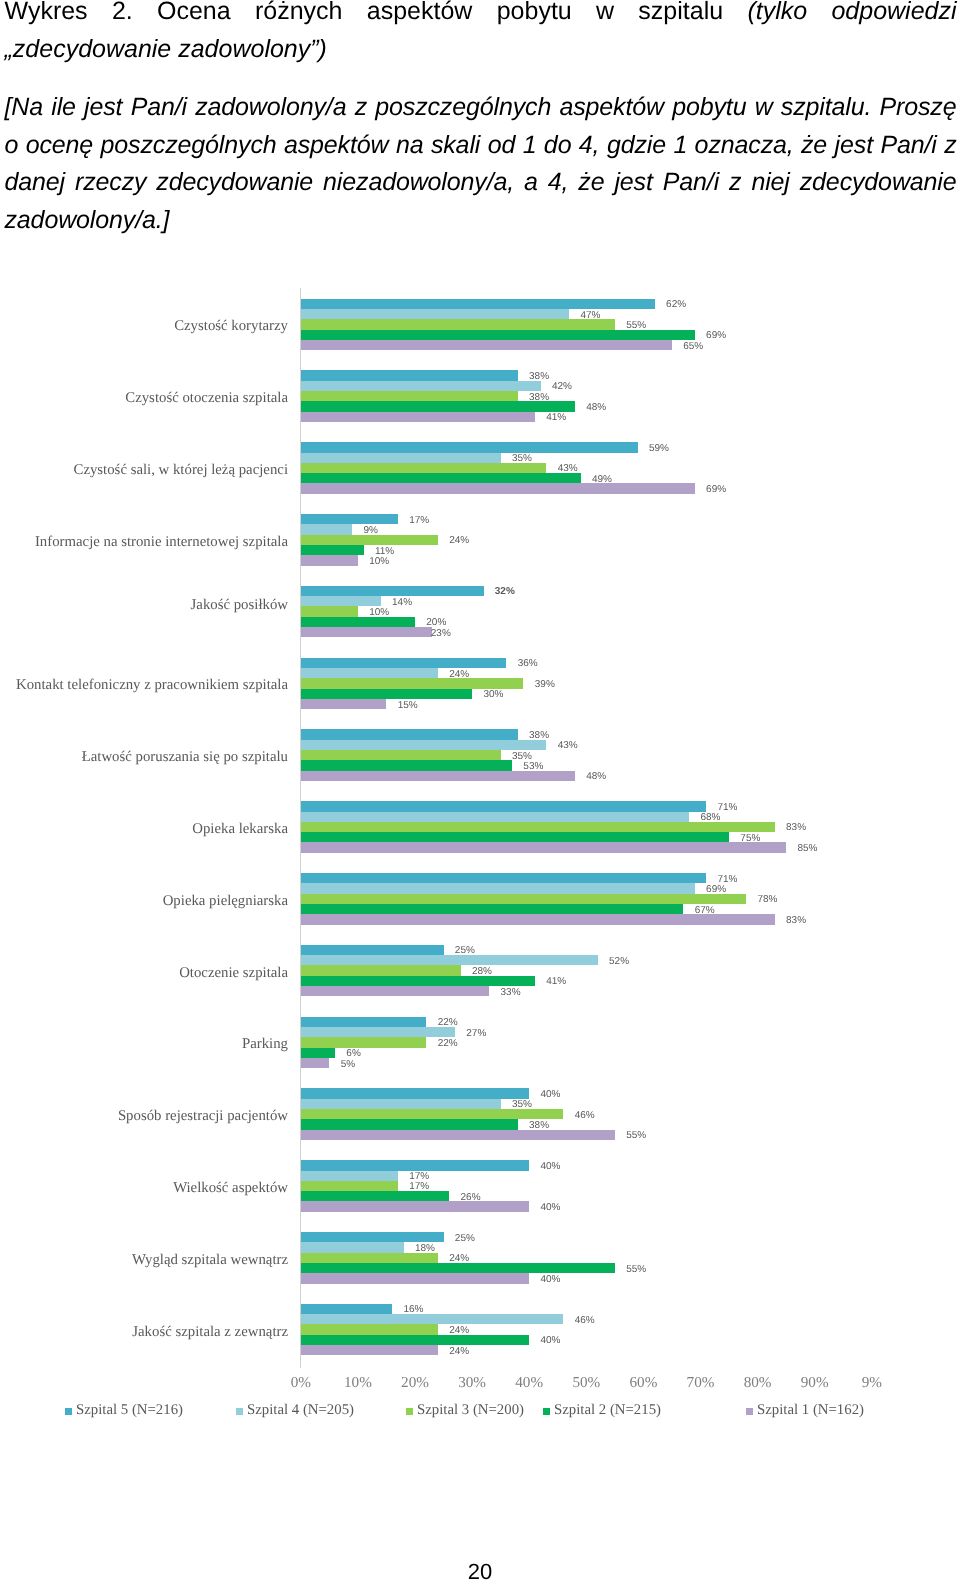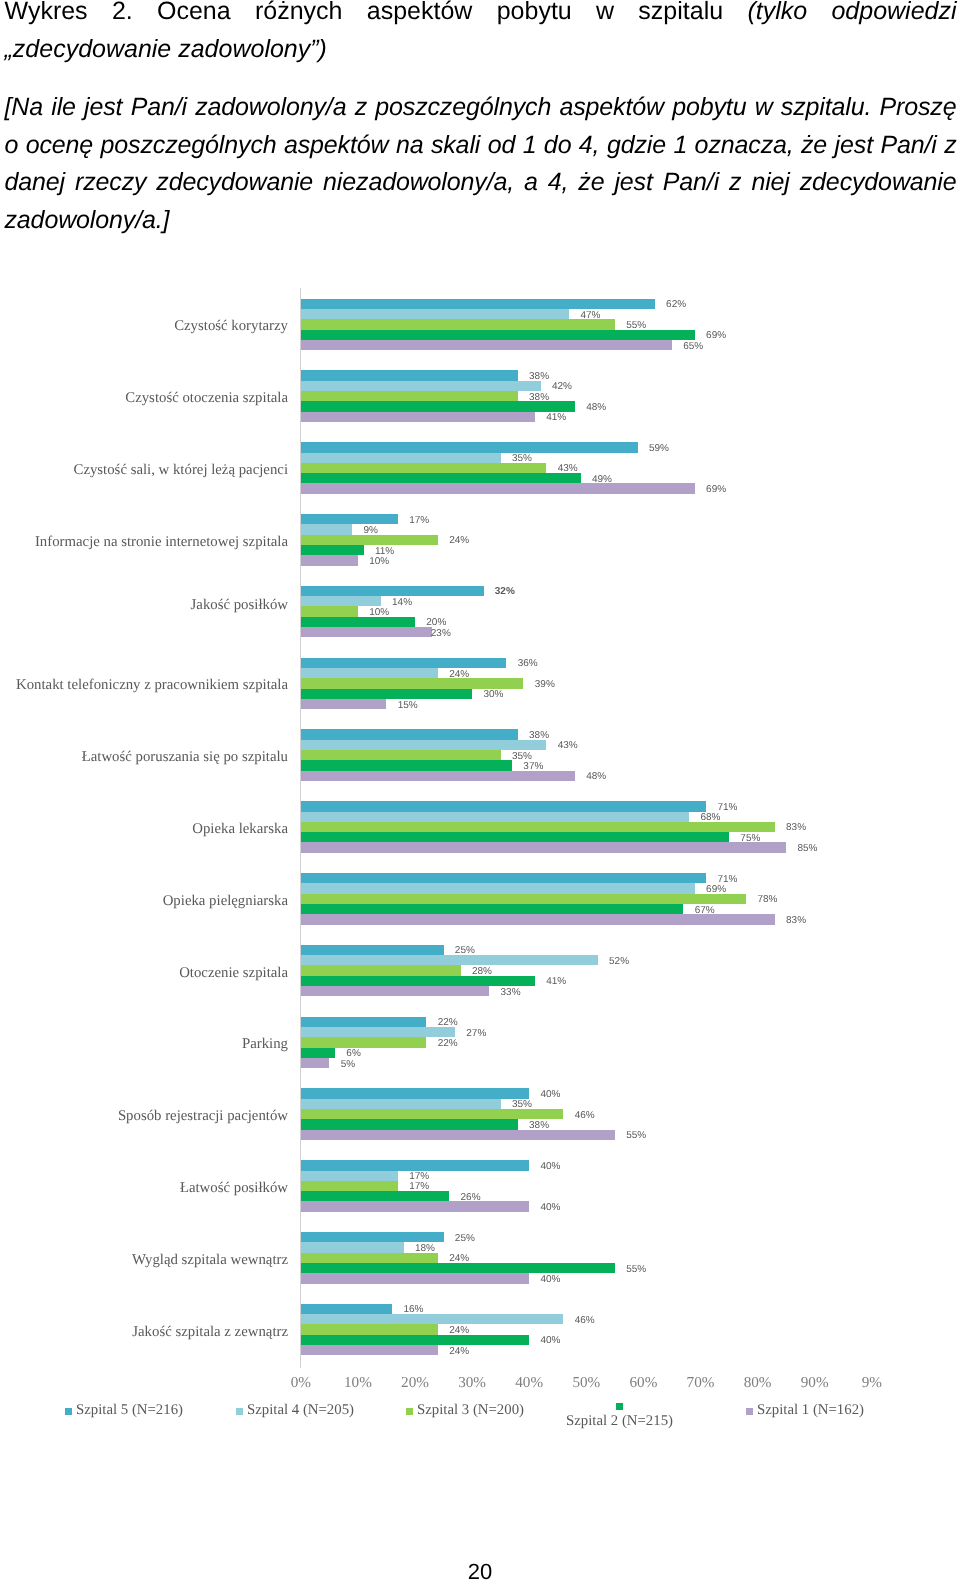--- a/index.html
+++ b/index.html
@@ -129,21 +129,21 @@
         </div>
         <div class="grp" style="top: 451.4px;">
           <div class="cat" style="top: 18.9px;">Łatwość poruszania się po szpitalu</div>
           <div class="bar" style="top: 0px; width: 216.98px; background: rgb(68, 174, 201);"></div>
           <div class="val" style="left: 228.28px; top: -0.34px;">38%</div>
           <div class="bar" style="top: 10.32px; width: 245.53px; background: rgb(146, 205, 220);"></div>
           <div class="val" style="left: 256.83px; top: 9.98px;">43%</div>
           <div class="bar" style="top: 20.64px; width: 199.85px; background: rgb(146, 208, 80);"></div>
           <div class="val" style="left: 211.15px; top: 20.3px;">35%</div>
           <div class="bar" style="top: 30.96px; width: 211.27px; background: rgb(4, 177, 88);"></div>
-          <div class="val" style="left: 222.57px; top: 30.62px;">37%</div>
+          <div class="val" style="left: 222.57px; top: 30.62px;">53%</div>
           <div class="bar" style="top: 41.28px; width: 274.08px; background: rgb(177, 160, 199);"></div>
           <div class="val" style="left: 285.38px; top: 40.94px;">48%</div>
         </div>
         <div class="grp" style="top: 523.2px;">
           <div class="cat" style="top: 18.9px;">Opieka lekarska</div>
           <div class="bar" style="top: 0px; width: 405.41px; background: rgb(68, 174, 201);"></div>
           <div class="val" style="left: 416.71px; top: -0.34px;">71%</div>
           <div class="bar" style="top: 10.32px; width: 388.28px; background: rgb(146, 205, 220);"></div>
           <div class="val" style="left: 399.58px; top: 9.98px;">68%</div>
           <div class="bar" style="top: 20.64px; width: 473.93px; background: rgb(146, 208, 80);"></div>
@@ -199,21 +199,21 @@
           <div class="bar" style="top: 10.32px; width: 199.85px; background: rgb(146, 205, 220);"></div>
           <div class="val" style="left: 211.15px; top: 9.98px;">35%</div>
           <div class="bar" style="top: 20.64px; width: 262.66px; background: rgb(146, 208, 80);"></div>
           <div class="val" style="left: 273.96px; top: 20.3px;">46%</div>
           <div class="bar" style="top: 30.96px; width: 216.98px; background: rgb(4, 177, 88);"></div>
           <div class="val" style="left: 228.28px; top: 30.62px;">38%</div>
           <div class="bar" style="top: 41.28px; width: 314.05px; background: rgb(177, 160, 199);"></div>
           <div class="val" style="left: 325.35px; top: 40.94px;">55%</div>
         </div>
         <div class="grp" style="top: 882.2px;">
-          <div class="cat" style="top: 18.9px;">Łatwość posiłków</div>
+          <div class="cat" style="top: 18.9px;">Wielkość aspektów</div>
           <div class="bar" style="top: 0px; width: 228.4px; background: rgb(68, 174, 201);"></div>
           <div class="val" style="left: 239.7px; top: -0.34px;">40%</div>
           <div class="bar" style="top: 10.32px; width: 97.07px; background: rgb(146, 205, 220);"></div>
           <div class="val" style="left: 108.37px; top: 9.98px;">17%</div>
           <div class="bar" style="top: 20.64px; width: 97.07px; background: rgb(146, 208, 80);"></div>
           <div class="val" style="left: 108.37px; top: 20.3px;">17%</div>
           <div class="bar" style="top: 30.96px; width: 148.46px; background: rgb(4, 177, 88);"></div>
           <div class="val" style="left: 159.76px; top: 30.62px;">26%</div>
           <div class="bar" style="top: 41.28px; width: 228.4px; background: rgb(177, 160, 199);"></div>
           <div class="val" style="left: 239.7px; top: 40.94px;">40%</div>
@@ -264,21 +264,21 @@
           <span>Szpital 5 (N=216)</span>
         </div>
         <div class="lgi" style="left: 236px;">
           <span class="swatch" style="background: rgb(146, 205, 220);"></span>
           <span>Szpital 4 (N=205)</span>
         </div>
         <div class="lgi" style="left: 406px;">
           <span class="swatch" style="background: rgb(146, 208, 80);"></span>
           <span>Szpital 3 (N=200)</span>
         </div>
-        <div class="lgi" style="left: 566px; flex-direction: column;">
+        <div class="lgi" style="left: 543px;">
           <span class="swatch" style="background: rgb(4, 177, 88);"></span>
           <span>Szpital 2 (N=215)</span>
         </div>
         <div class="lgi" style="left: 746px;">
           <span class="swatch" style="background: rgb(177, 160, 199);"></span>
           <span>Szpital 1 (N=162)</span>
         </div>
       </div>
   </div>
 

